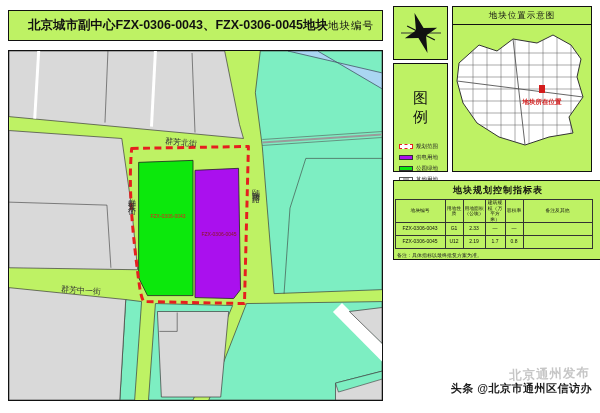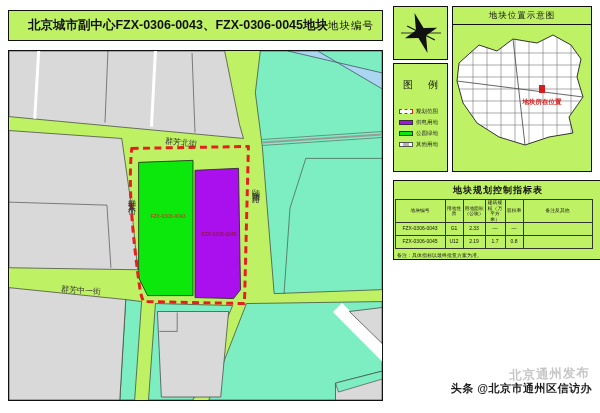--- a/index.html
+++ b/index.html
@@ -18,21 +18,21 @@
   #map-panel svg{position:absolute;left:0;top:0;width:100%;height:100%;}
   .map-label{position:absolute;font-size:8px;color:#333;white-space:nowrap;line-height:1;}
   .v-label{writing-mode:vertical-rl;text-orientation:upright;letter-spacing:2px;}
   .plot-label{position:absolute;font-size:5px;line-height:1;text-align:center;letter-spacing:0;}
 
   
   #compass-panel{left:393px;top:6px;width:55px;height:54px;display:flex;align-items:center;justify-content:center;}
 
   
   #legend-panel{left:393px;top:63px;width:55px;height:109px;}
-  #legend-title{text-align:center;margin-top:14px;font-size:10px;letter-spacing:6px;padding-left:6px;}
+  #legend-title{text-align:center;margin-top:25px;font-size:15px;letter-spacing:6px;padding-left:6px;}
   #legend-items{margin-top:15px;padding-left:5px;}
   .legend-item{display:flex;align-items:center;height:8px;margin-bottom:3px;}
   .sw{width:14px;height:5px;box-sizing:border-box;border:0.5px solid #333;flex:none;}
   .sw-dash{background:#fff;border:1px dashed #e51f1f;}
   .sw-purple{background:#aa10ee;}
   .sw-green{background:#0ce80c;}
   .sw-other{background:#fff;border:0.5px solid #555;
             background-image:linear-gradient(#b5b5b5,#b5b5b5);
             background-size:6px 3px;background-position:center;background-repeat:no-repeat;}
   .legend-label{font-size:5.5px;color:#222;margin-left:3px;white-space:nowrap;}

